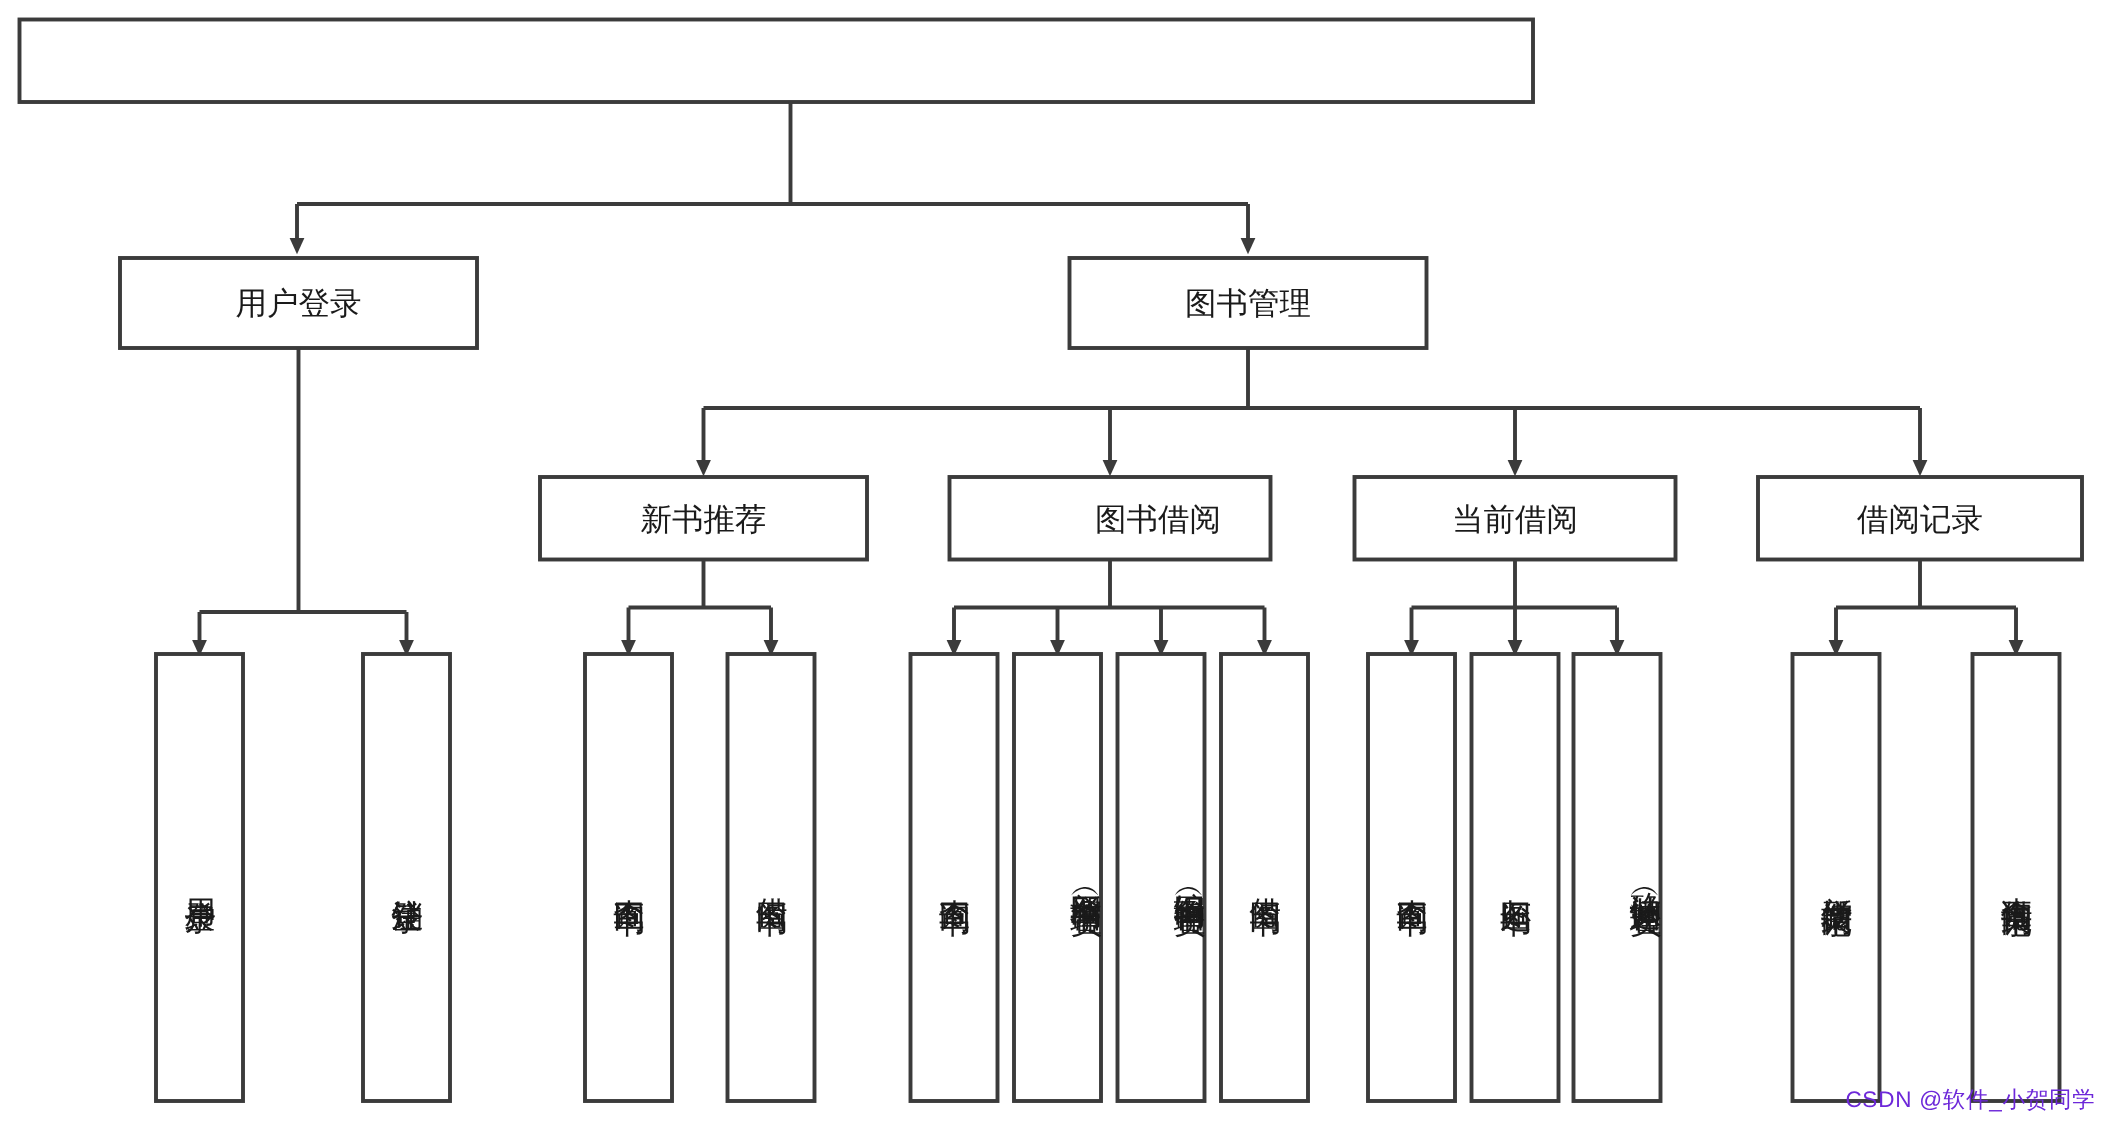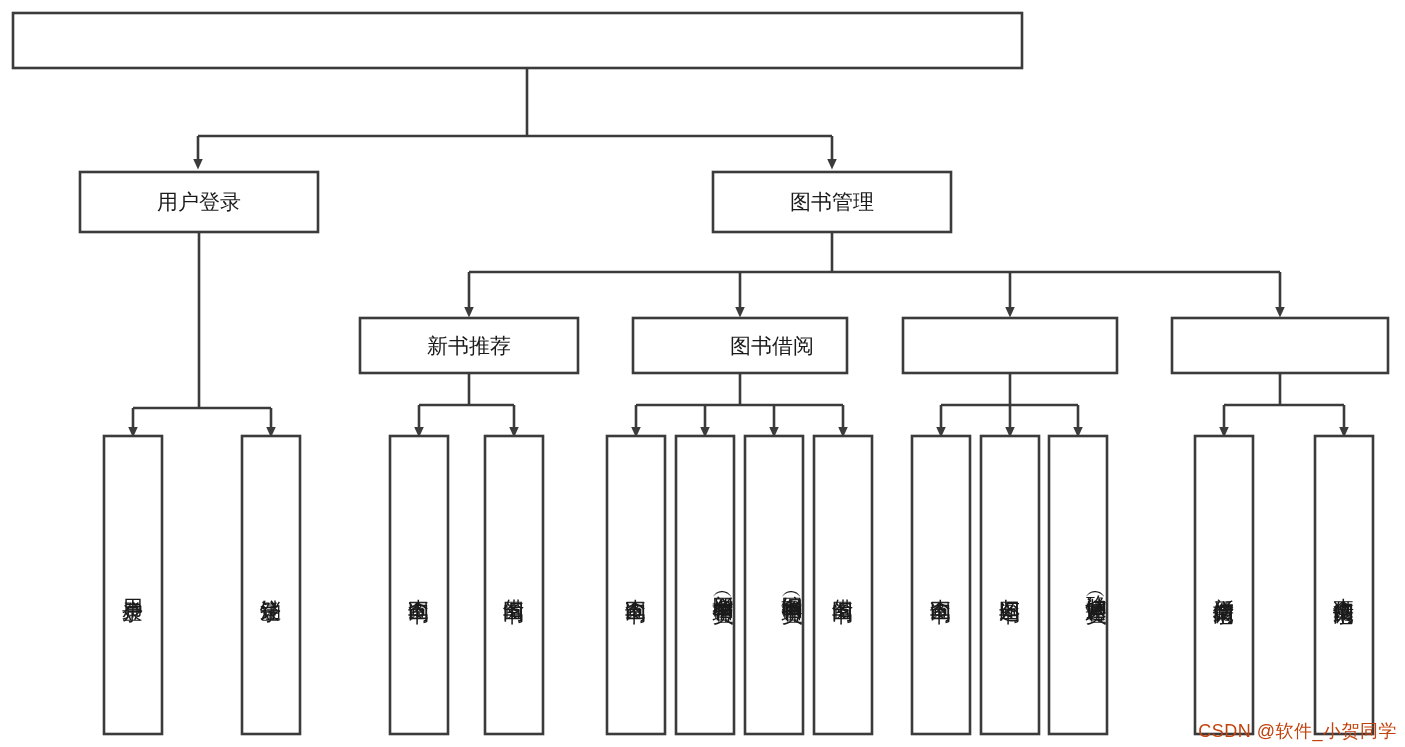--- a/index.html
+++ b/index.html
@@ -12,21 +12,21 @@
   .arrow-head{fill:#3b3b3b;}
   .vert-label{position:absolute;display:flex;align-items:center;justify-content:center;
               writing-mode:vertical-rl;text-orientation:upright;
               font-size:21px;color:#1a1a1a;letter-spacing:1.5px;line-height:1;
               font-family:"Liberation Sans","DejaVu Sans",sans-serif;
               pointer-events:none;white-space:nowrap;}
   .horiz-label{position:absolute;display:flex;align-items:center;justify-content:center;
                font-size:21px;color:#1a1a1a;
                font-family:"Liberation Sans","DejaVu Sans",sans-serif;
                pointer-events:none;white-space:nowrap;}
-  #watermark{position:absolute;right:8px;bottom:4px;font-size:18px;color:#c2410c;
+  #watermark{position:absolute;right:8px;bottom:4px;font-size:15px;color:#6d28d9;
              font-family:"Liberation Sans","DejaVu Sans",sans-serif;
              letter-spacing:.5px;pointer-events:none;}
 </style>
 </head>
 <body>
 
 <div id="diagram-root">
 
   <svg id="tree" viewBox="0 0 1405 747">
     <defs>
@@ -103,20 +103,22 @@
     <rect class="box-rect" x="1195" y="436" width="58" height="298"></rect>
     <rect class="box-rect" x="1315" y="436" width="58" height="298"></rect>
   </svg>
 
 
   <div class="horiz-label" style="left:80px;top:172px;width:238px;height:60px;">用户登录</div>
   <div class="horiz-label" style="left:713px;top:172px;width:238px;height:60px;">图书管理</div>
 
   <div class="horiz-label" style="left:360px;top:318px;width:218px;height:55px;">新书推荐</div>
   <div class="horiz-label" style="left:633px;top:318px;width:214px;height:55px;padding-left:32px;">图书借阅</div>
+  <div class="horiz-label" style="left:903px;top:318px;width:214px;height:55px;">当前借阅</div>
+  <div class="horiz-label" style="left:1172px;top:318px;width:216px;height:55px;">借阅记录</div>
 
   <div class="vert-label" style="left:104px;top:436px;width:58px;height:298px;">用户登录</div>
   <div class="vert-label" style="left:242px;top:436px;width:58px;height:298px;">注销登录</div>
 
   <div class="vert-label" style="left:390px;top:436px;width:58px;height:298px;">查询图书</div>
   <div class="vert-label" style="left:485px;top:436px;width:58px;height:298px;">借阅图书</div>
 
   <div class="vert-label" style="left:607px;top:436px;width:58px;height:298px;">查询图书</div>
   <div class="vert-label" style="left:676px;top:440px;width:58px;height:290px;align-items:flex-start;">新增图书（管理员）</div>
   <div class="vert-label" style="left:745px;top:440px;width:58px;height:290px;align-items:flex-start;">编辑图书（管理员）</div>

